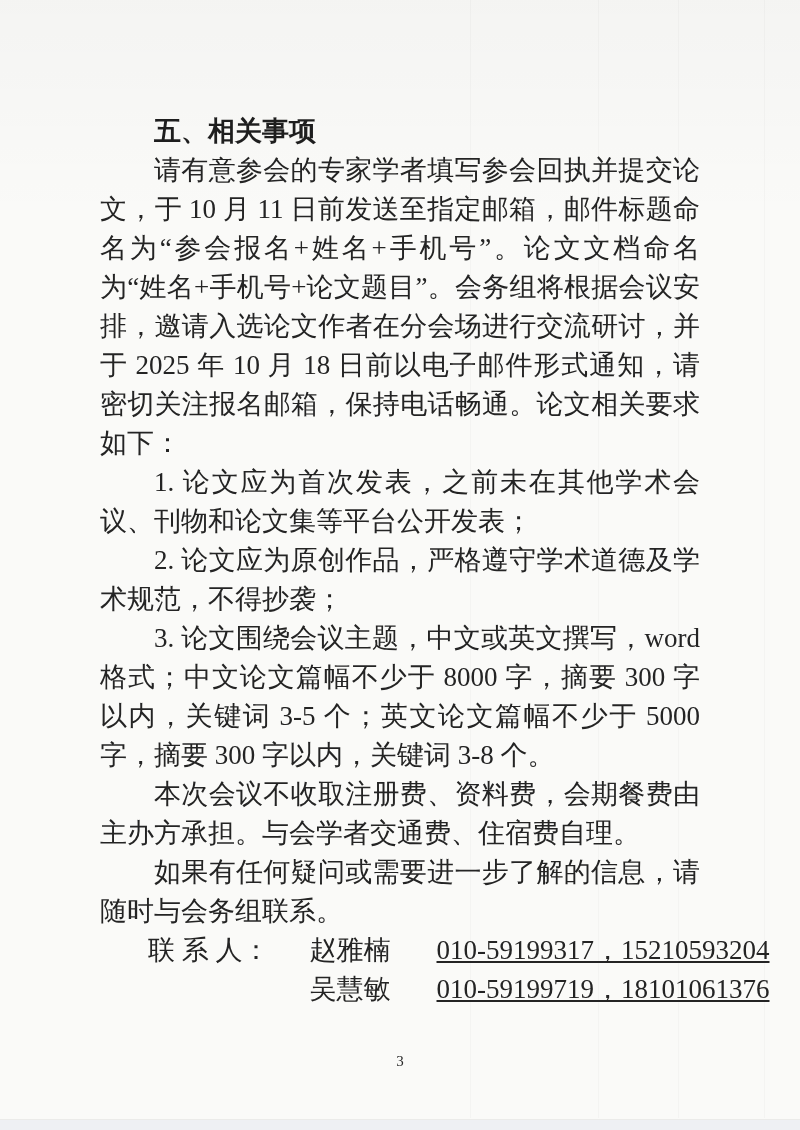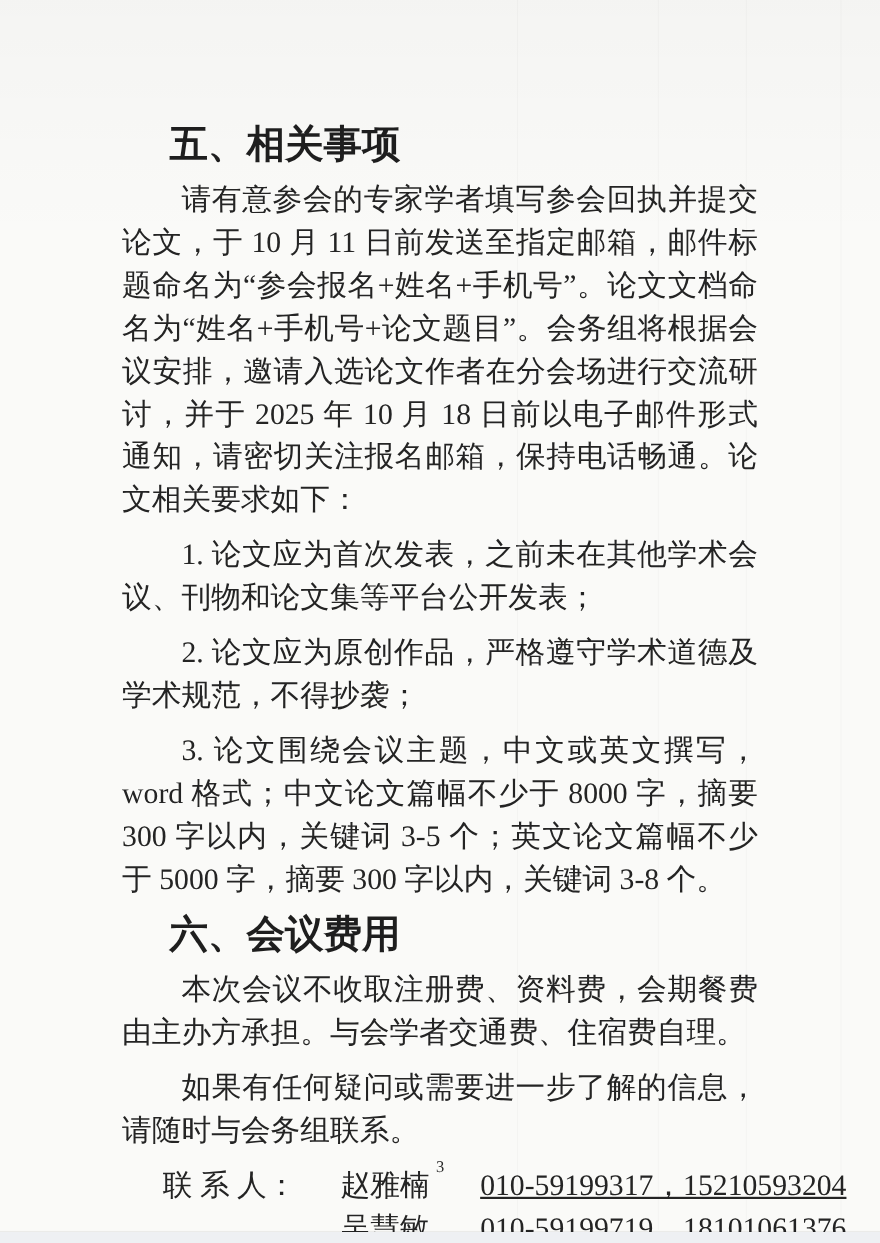--- a/index.html
+++ b/index.html
@@ -42,30 +42,30 @@
     position: absolute;
     top: 112px;
     left: 100px;
     width: 600px;
     font-size: 27px;
     line-height: 39px;
     text-align: justify;
   }
   .sec-heading {
     margin: 0;
-    font-size: 35px;
+    font-size: 27px;
     line-height: 39px;
     font-weight: 700;
     text-indent: 54px;
     text-align: left;
     font-family: "Liberation Sans", "DejaVu Sans", sans-serif;
     color: #1e1e1e;
   }
   .para {
-    margin: 11px;
+    margin: 0;
     text-indent: 54px;
   }
   .contact-row {
     display: flex;
     align-items: baseline;
     padding-left: 48px;
     text-align: left;
     white-space: pre;
     gap: 30px;
   }
@@ -119,21 +119,20 @@
 
     <section>
       <h2 class="sec-heading">五、相关事项</h2>
       <p class="para">请有意参会的专家学者填写参会回执并提交论文，于 10 月 11 日前发送至指定邮箱，邮件标题命名为“参会报名+姓名+手机号”。论文文档命名为“姓名+手机号+论文题目”。会务组将根据会议安排，邀请入选论文作者在分会场进行交流研讨，并于 2025 年 10 月 18 日前以电子邮件形式通知，请密切关注报名邮箱，保持电话畅通。论文相关要求如下：</p>
       <p class="para">1. 论文应为首次发表，之前未在其他学术会议、刊物和论文集等平台公开发表；</p>
       <p class="para">2. 论文应为原创作品，严格遵守学术道德及学术规范，不得抄袭；</p>
       <p class="para">3. 论文围绕会议主题，中文或英文撰写，word 格式；中文论文篇幅不少于 8000 字，摘要 300 字以内，关键词 3-5 个；英文论文篇幅不少于 5000 字，摘要 300 字以内，关键词 3-8 个。</p>
     </section>
 
     <section>
-      <h2 class="sec-heading">六、会议费用</h2>
       <p class="para">本次会议不收取注册费、资料费，会期餐费由主办方承担。与会学者交通费、住宿费自理。</p>
     </section>
 
     <section>
       <p class="para">如果有任何疑问或需要进一步了解的信息，请随时与会务组联系。</p>
 
       <div class="contact-row">
         <span class="contact-label">联 系 人：</span>
         <span class="contact-name">赵雅楠</span>
         <span class="contact-phones">010-59199317，15210593204</span>

